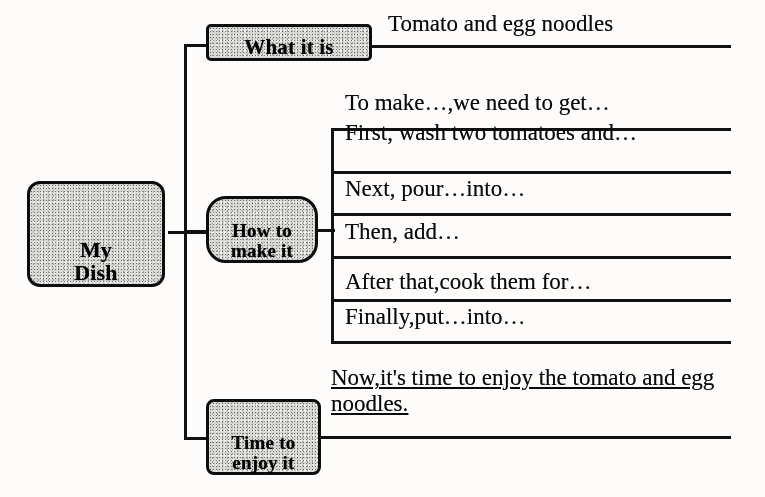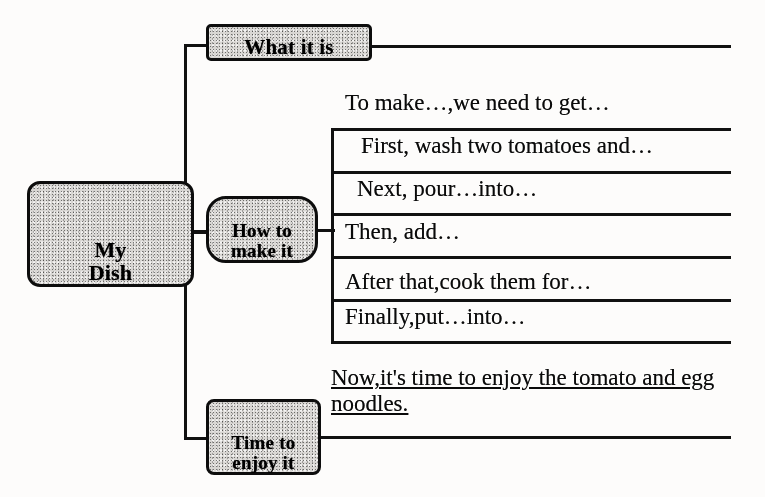--- a/index.html
+++ b/index.html
@@ -39,21 +39,21 @@
     font-weight: bold;
     letter-spacing: 0.2px;
     line-height: 1.02;
     text-shadow: 0 0 1px rgba(0,0,0,0.55);
     z-index: 6;
   }
   .node.sharp { border-radius: 3px; }
 
   #node-root {
     left: 27px; top: 181px;
-    width: 167px; height: 106px;
+    width: 138px; height: 106px;
     font-size: 22px;
     border-radius: 13px;
   }
   #node-root .node-label { display: block; }
 
   #node-what {
     left: 206px; top: 24px;
     width: 166px; height: 37px;
     font-size: 21px;
     border-radius: 5px;
@@ -117,22 +117,22 @@
     font-size: 23px;
     line-height: 1.15;
     white-space: nowrap;
     z-index: 5;
     text-shadow: 0 0 0.4px rgba(0,0,0,0.5);
   }
   .leaf-text.wrap { white-space: normal; }
 
   #txt-what   { left: 388px; top: 11px;  }
   #txt-make   { left: 345px; top: 90px;  }
-  #txt-first  { left: 345px; top: 133px; margin-left: 16px; }
-  #txt-next   { left: 357px; top: 176px; }
+  #txt-first  { left: 345px; top: 120px; }
+  #txt-next   { left: 345px; top: 176px; }
   #txt-then   { left: 345px; top: 219px; font-family: Liberation Serif, serif; }
   #txt-after  { left: 345px; top: 261px; margin-top: 8px; }
   #txt-finally{ left: 345px; top: 304px; }
   #txt-enjoy  { left: 331px; top: 365px; width: 412px; text-decoration: underline; }
 </style>
 </head>
 <body>
 
 <div id="canvas">
 
@@ -176,20 +176,21 @@
     </div>
   </div>
 
   <div class="node" id="node-time">
     <div>
       <span style="display:block">Time to</span>
       <span style="display:block">enjoy it</span>
     </div>
   </div>
 
+  <div class="leaf-text" id="txt-what">Tomato and egg noodles</div>
 
   <div class="leaf-text" id="txt-make">To make…,we need to get…</div>
   <div class="leaf-text" id="txt-first">First, wash two tomatoes and…</div>
   <div class="leaf-text" id="txt-next">Next, pour…into…</div>
   <div class="leaf-text" id="txt-then">Then, add…</div>
   <div class="leaf-text" id="txt-after">After that,cook them for…</div>
   <div class="leaf-text" id="txt-finally">Finally,put…into…</div>
 
   <div class="leaf-text wrap" id="txt-enjoy">Now,it's time to enjoy the tomato and egg noodles.</div>
 

